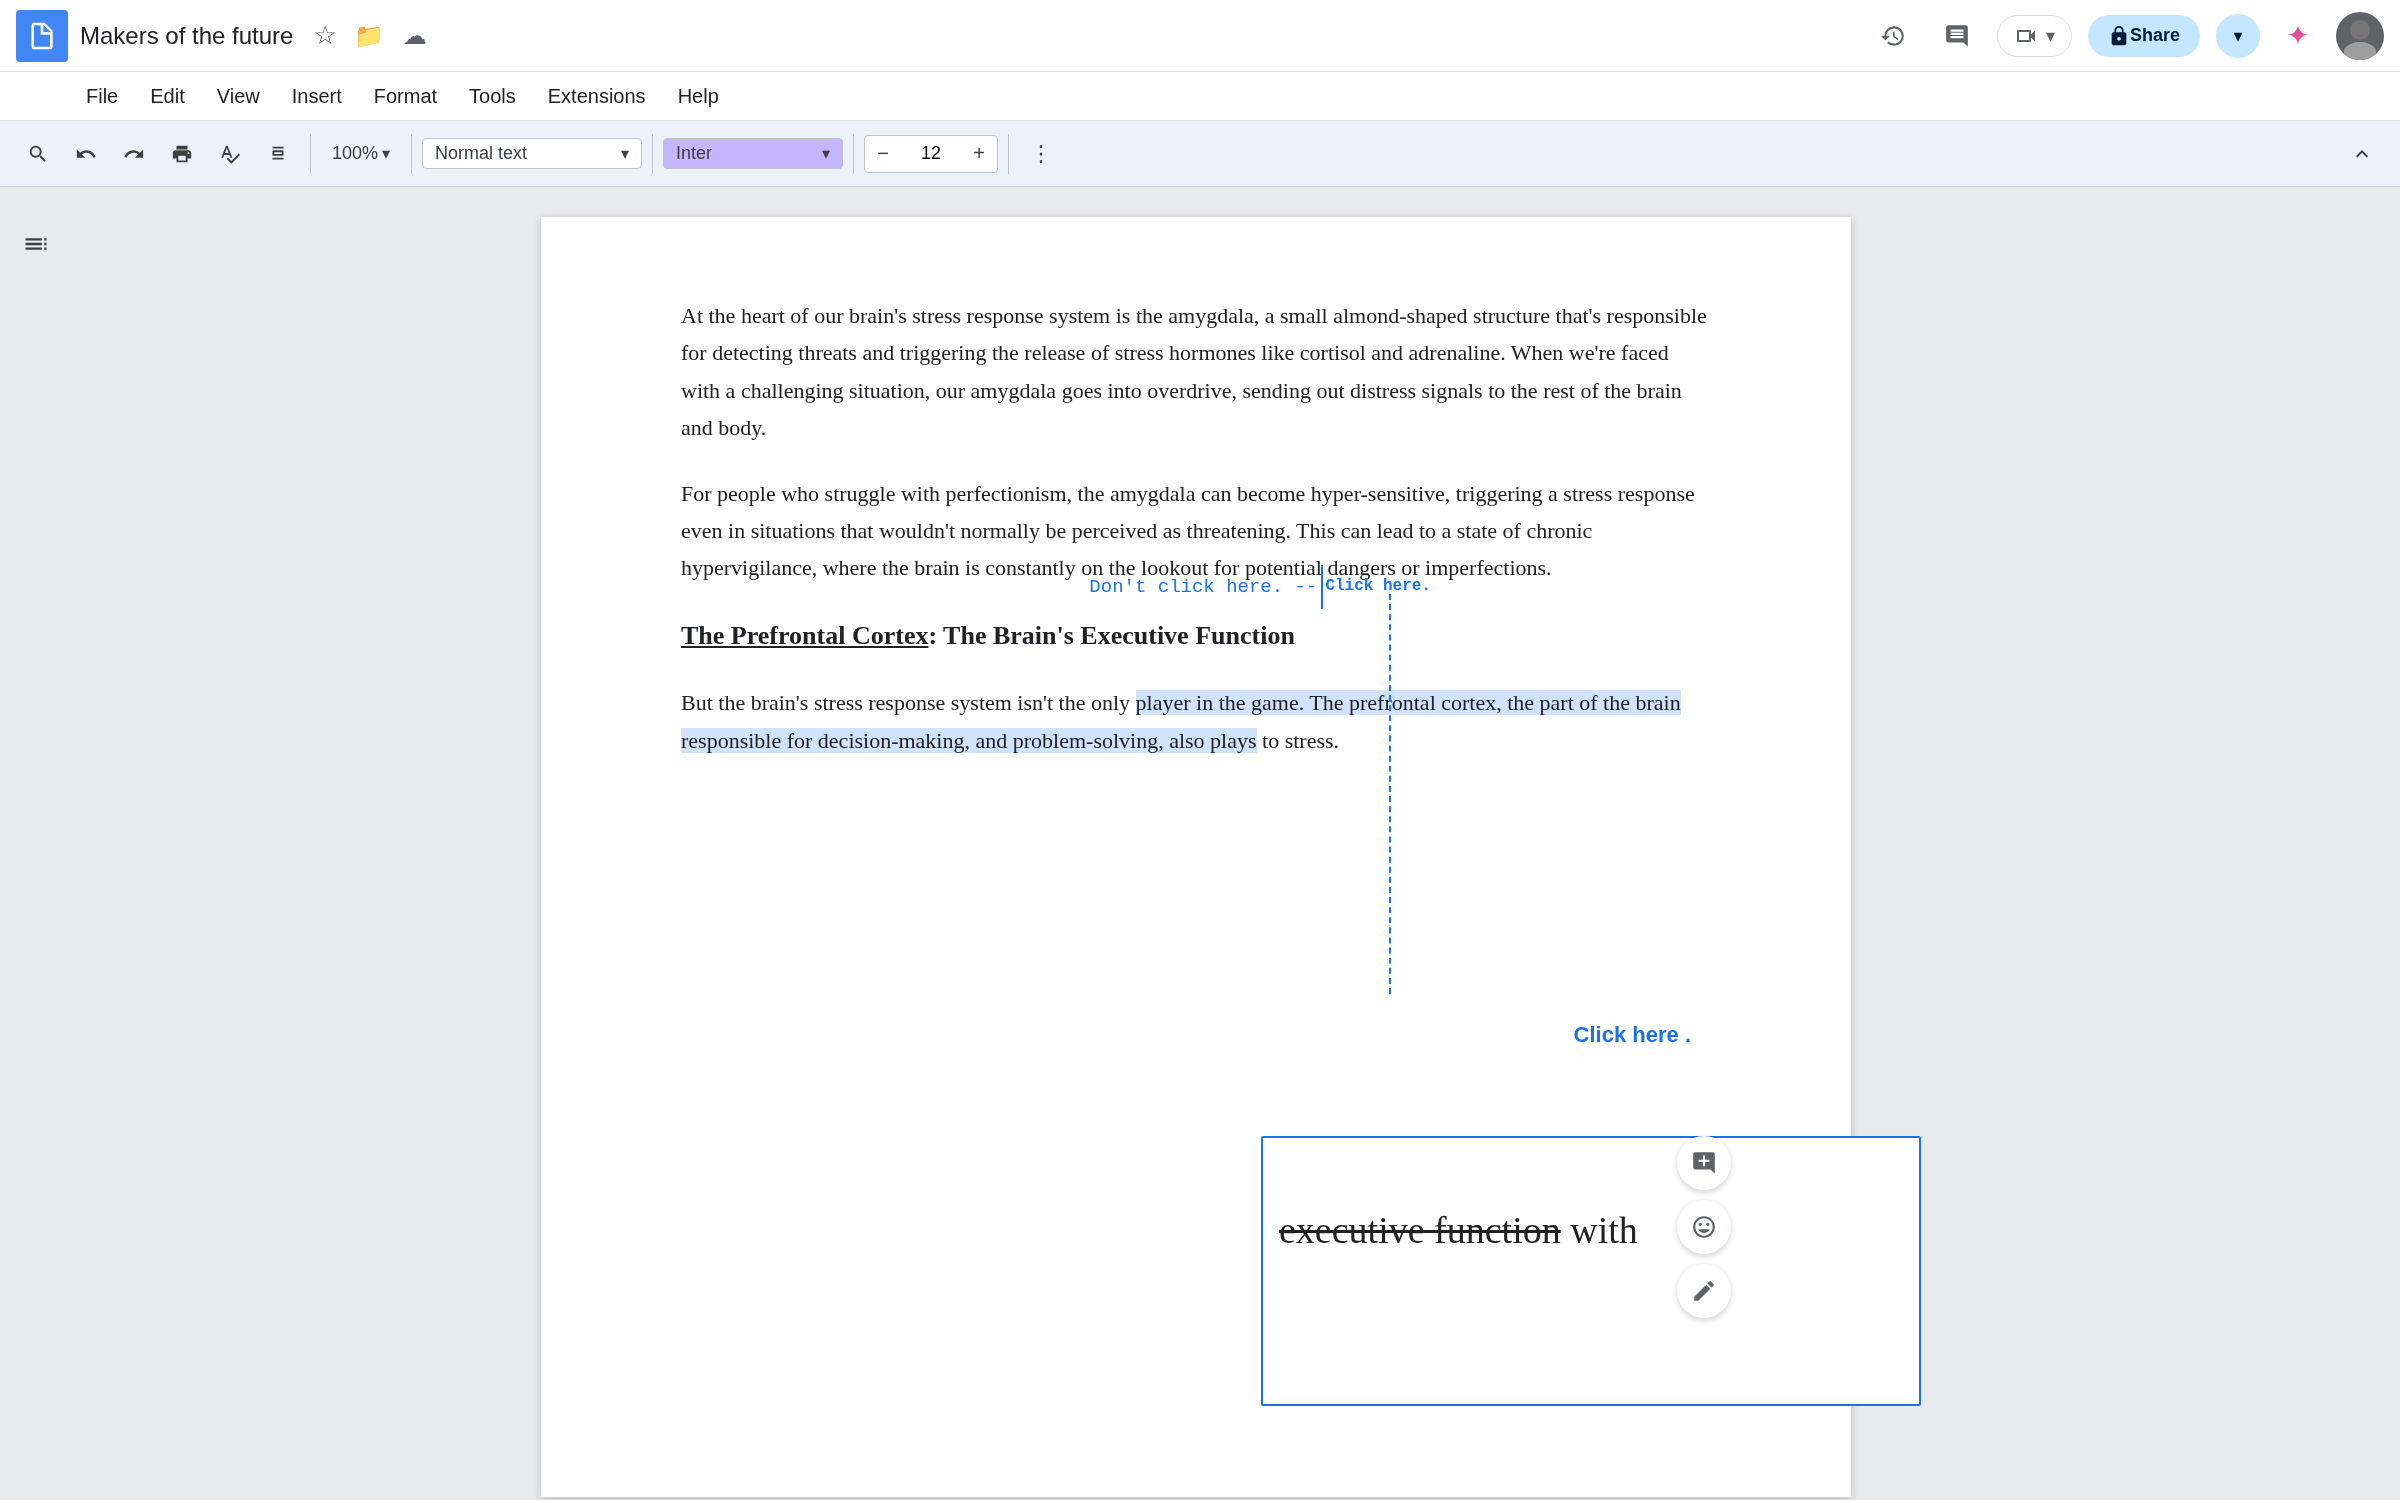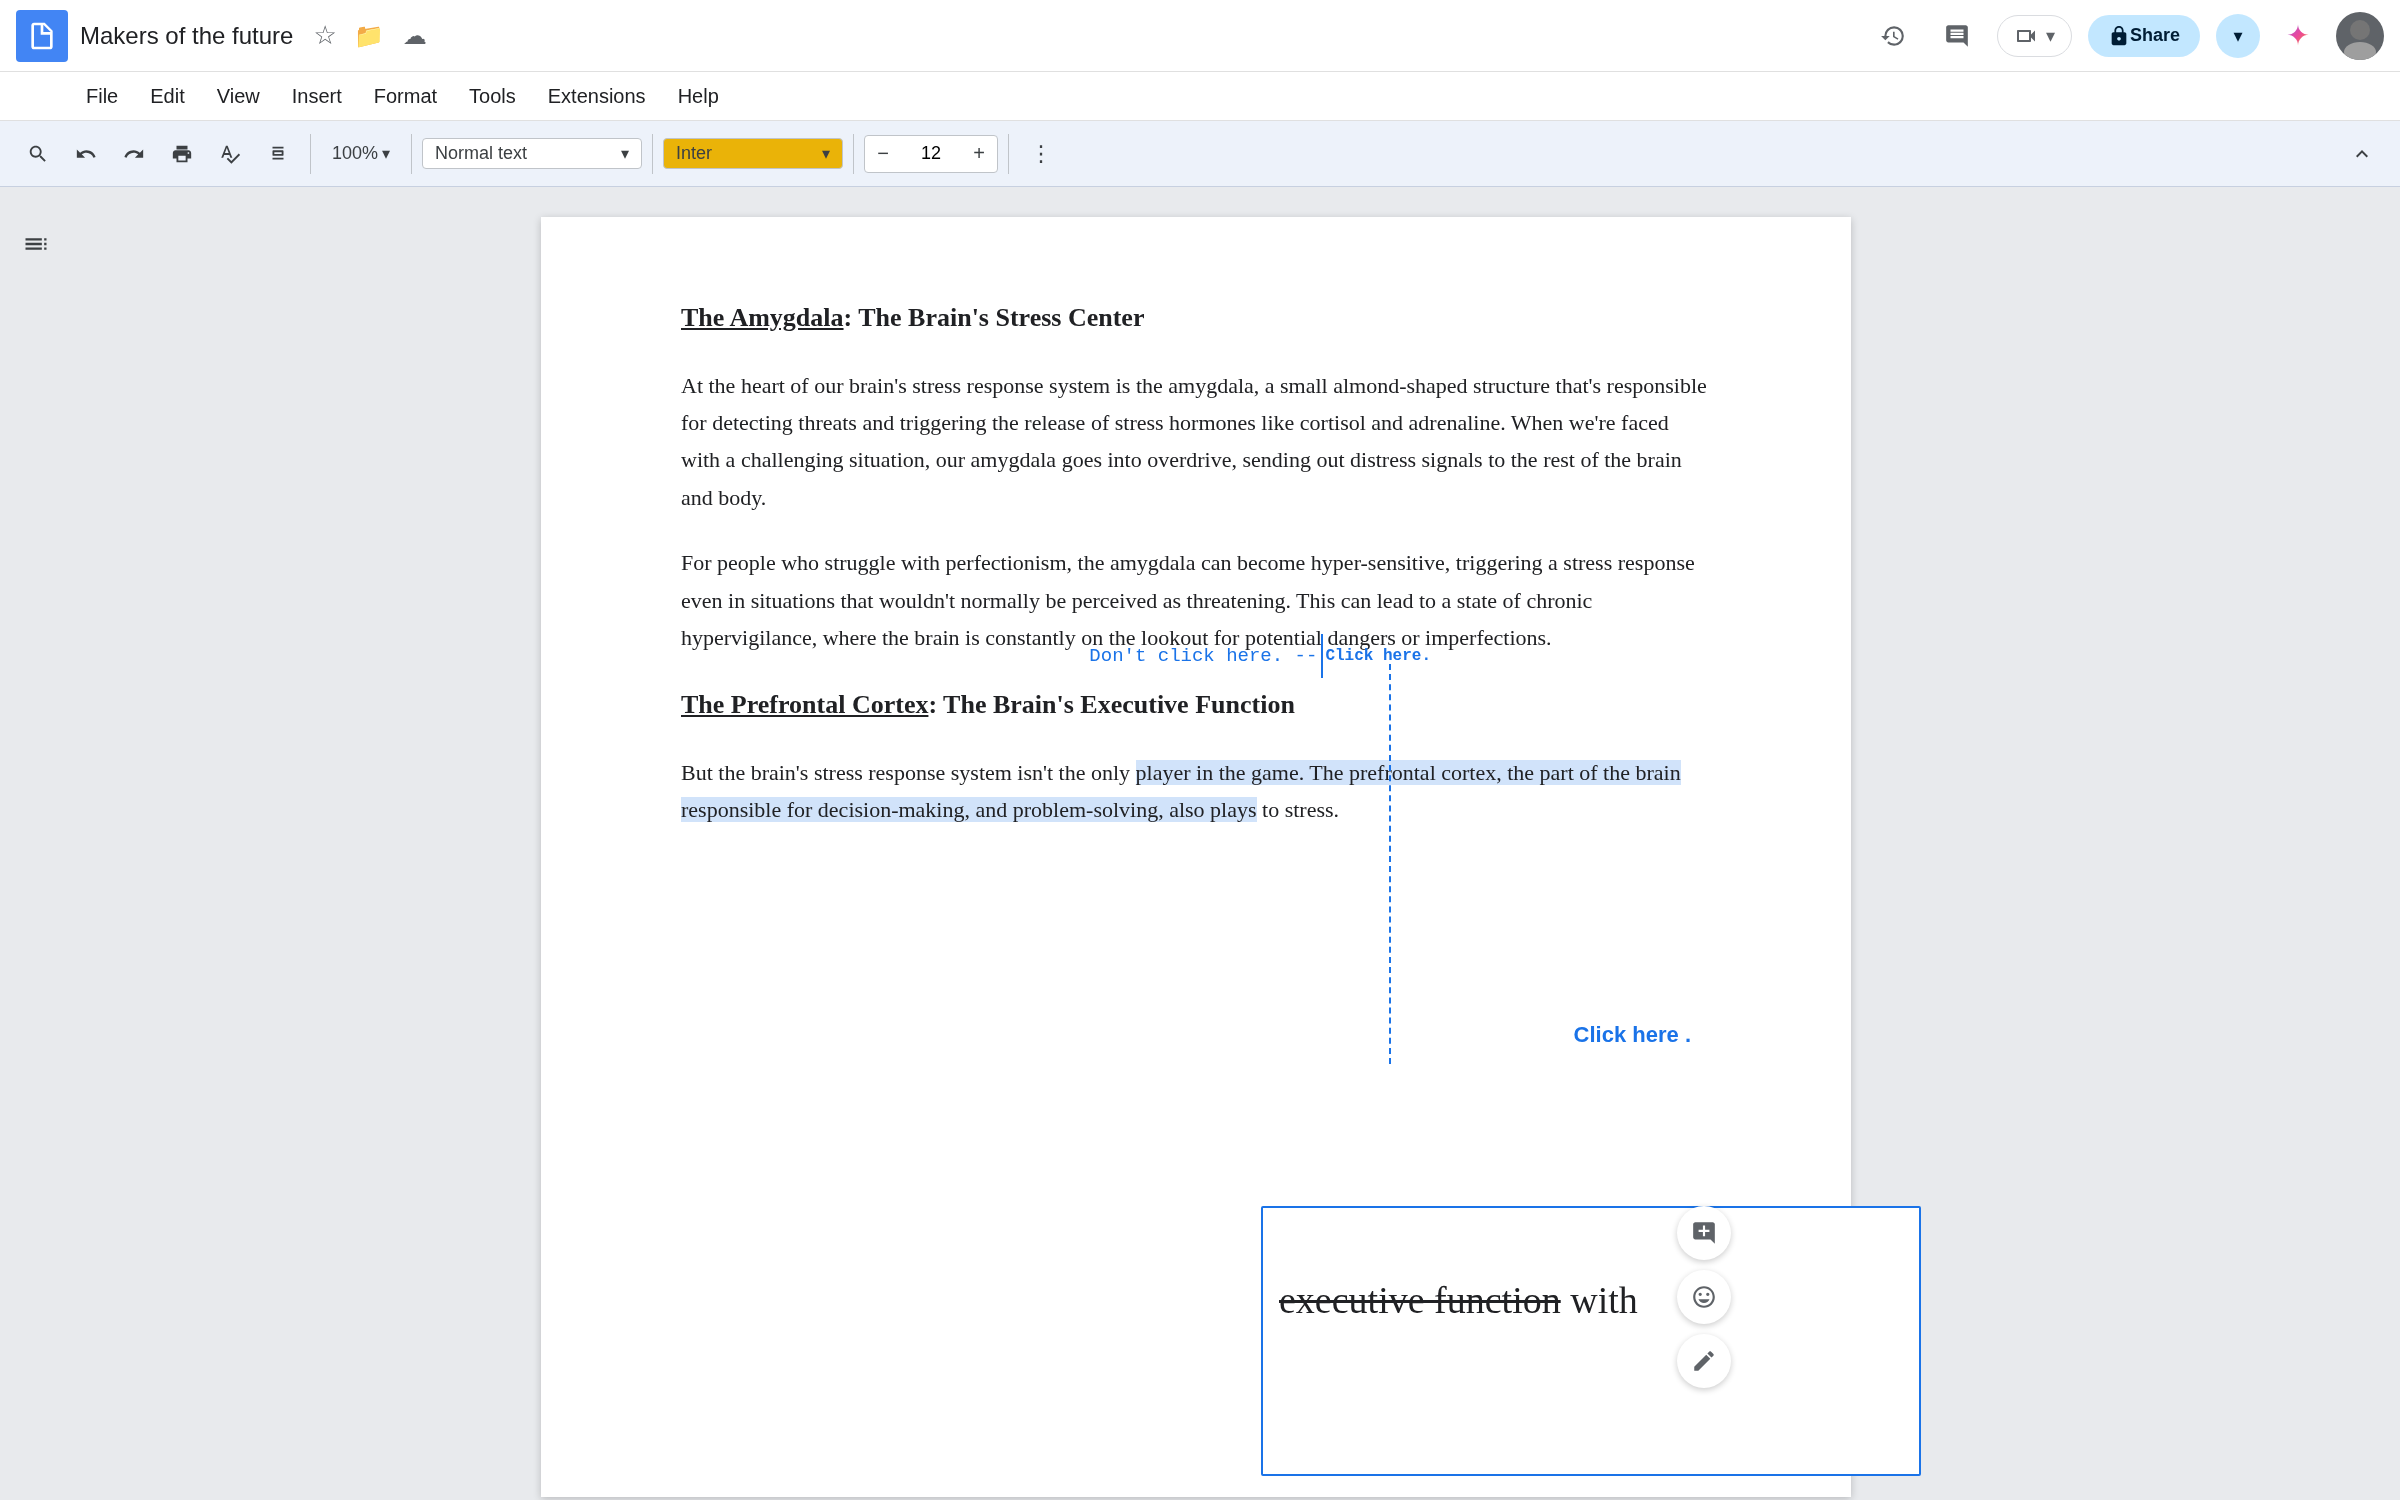--- a/index.html
+++ b/index.html
@@ -155,21 +155,21 @@
     .font-selector {
       display: flex;
       align-items: center;
       gap: 8px;
       border: 1px solid #c0c4c9;
       border-radius: 4px;
       padding: 4px 12px;
       font-size: 18px;
       color: #3c4043;
       cursor: pointer;
-      background: #eab308;
+      background: #c4b5fd;
       min-width: 180px;
     }
     .font-size-area {
       display: flex;
       align-items: center;
       border: 1px solid #c0c4c9;
       border-radius: 4px;
       background: #fff;
       overflow: hidden;
     }
@@ -473,23 +473,20 @@
     <div class="outline-btn">
       <svg width="28" height="28" viewBox="0 0 24 24" fill="#3c4043">
           <path d="M3 9h14V7H3v2zm0 4h14v-2H3v2zm0 4h14v-2H3v2zm16 0h2v-2h-2v2zm0-10v2h2V7h-2zm0 6h2v-2h-2v2z"></path>
         </svg>
     </div>
   </div>
 
   <div class="doc-container">
     <div class="doc-page">
 
-      <div class="doc-heading">
-        <span class="underline">The Amygdala</span><span>: The Brain's Stress Center</span>
-      </div>
 
       <p class="doc-paragraph">At the heart of our brain's stress response system is the amygdala, a small almond-shaped structure that's responsible for detecting threats and triggering the release of stress hormones like cortisol and adrenaline. When we're faced with a challenging situation, our amygdala goes into overdrive, sending out distress signals to the rest of the brain and body.</p>
 
       <p class="doc-paragraph">For people who struggle with perfectionism, the amygdala can become hyper-sensitive, triggering a stress response even in situations that wouldn't normally be perceived as threatening. This can lead to a state of chronic hypervigilance, where the brain is constantly on the lookout for potential dangers or imperfections.</p>
 
       <div style="position:relative;margin-bottom:0;">
 
         <div style="position:absolute;top:-50px;right:280px;display:flex;align-items:center;gap:0;pointer-events:none;">
           <span class="dont-click-label" style="font-family:'Courier New',monospace;font-size:19px;color:#1a73e8;">Don't click here. --</span>
           <span style="display:inline-block;width:2px;height:44px;border-left:2.5px solid #1a73e8;margin:0 0 0 4px;vertical-align:middle;"></span>

